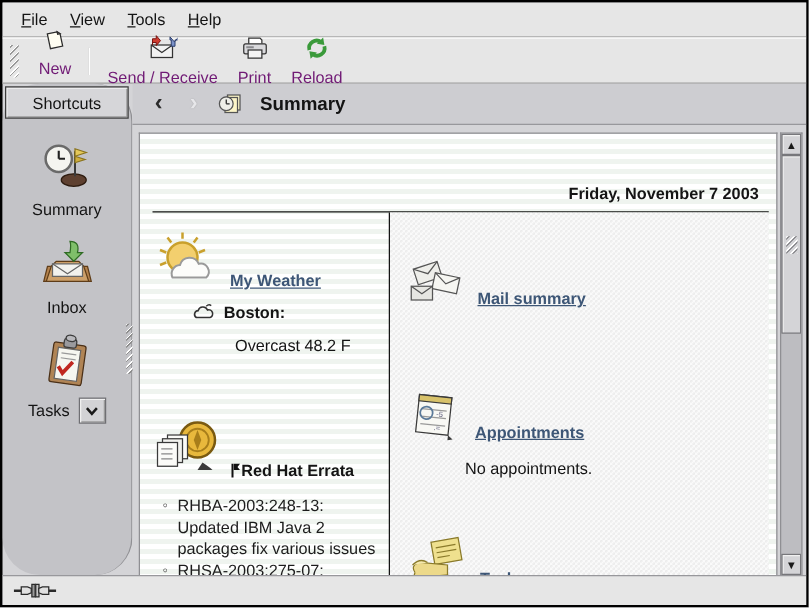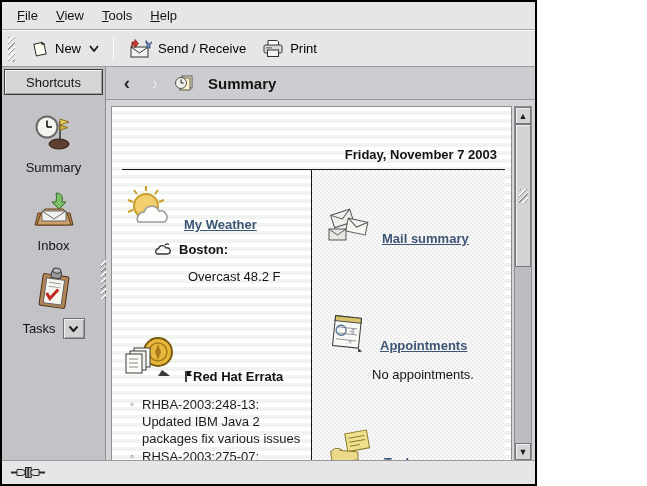--- a/index.html
+++ b/index.html
@@ -1,43 +1,43 @@
 <!DOCTYPE html>
 <html><head>
 <meta charset="utf-8">
 <style>
   * { margin:0; padding:0; box-sizing:border-box; }
   html,body { width:647px; height:486px; }
   body { font-family:"Liberation Sans","DejaVu Sans",sans-serif; font-size:13px; color:#141414; }
 
-  .window { width:537px; height:486px; border:2px solid #000; background:#d4d4d7;
+  .window { width:647px; height:486px; border:2px solid #000; background:#d4d4d7;
             display:flex; flex-direction:column; overflow:hidden; }
 
   
   .menubar { height:28px; background:#e6e6e6; display:flex; align-items:center;
              padding-left:6px; border-bottom:1px solid #a8a8a8; flex:none; }
   .menu-item { display:inline-block; padding:4px 9px; cursor:default; }
   .menu-item::first-letter { text-decoration:underline; }
 
   
   .toolbar { height:37px; background:#e6e6e6; display:flex; align-items:center;
              padding:0 6px; border-top:1px solid #fbfbfb; border-bottom:1px solid #9c9c9c; flex:none; }
   .tb-grip { width:7px; height:26px; margin-right:8px;
              background:repeating-linear-gradient(135deg,#fff 0 1px,#9a9a9a 1px 2px,transparent 2px 4px); }
   .tb-btn { display:flex; align-items:center; gap:6px; padding:3px 7px; background:transparent;
-            border:1px solid transparent; font-size:13px; color:#000000; }
+            border:1px solid transparent; font-size:13px; color:#701a75;flex-direction:column; }
   .tb-sep { width:1px; height:22px; background:#a5a5a5; margin:0 6px; border-right:1px solid #fff; }
   .chev-down { margin-left:2px; }
 
   
   .body { flex:1; display:flex; min-height:0; }
 
   
   .sidebar { width:104px; flex:none; background:#c3c3c7; border-right:1px solid #8f8f93;
-             display:flex; flex-direction:column; position:relative; }
+             display:flex; flex-direction:column; position:relative;border-radius:30px; }
   .shortcuts-btn { margin:2px; height:26px; background:#d6d6d9; border:1px solid #3c3c3c;
                    box-shadow:inset 1px 1px 0 #f2f2f2, inset -1px -1px 0 #9a9a9a;
                    display:flex; align-items:center; justify-content:center; font-size:13px; }
   .sc-item { display:flex; flex-direction:column; align-items:center; margin-top:14px; cursor:default; }
   .sc-item .lbl { margin-top:7px; font-size:13px; }
   .tasks-row { display:flex; align-items:center; gap:7px; margin-top:7px; }
   .sc-drop { width:22px; height:21px; background:#d2d2d5; border:1px solid #6f6f73;
              box-shadow:inset 1px 1px 0 #f0f0f0, inset -1px -1px 0 #9a9a9a;
              display:flex; align-items:center; justify-content:center; }
   .pane-handle { position:absolute; right:-1px; top:192px; width:5px; height:40px;
@@ -147,20 +147,29 @@
     <button class="tb-btn">
       <svg class="svgicon" width="22" height="19" viewBox="0 0 22 19">
         <path d="M6 6 V1.5 h9 l1.5 1.5 V6" fill="#fff" stroke="#333"></path>
         <rect x="2" y="6" width="18" height="8" rx="1.5" fill="#d9d9dc" stroke="#333"></rect>
         <rect x="5.5" y="11" width="11" height="6.5" fill="#f4f4f4" stroke="#333"></rect>
         <rect x="4" y="8" width="6" height="1.6" fill="#8a8a8e"></rect>
       </svg>
       <span>Print</span>
     </button>
 
+    <button class="tb-btn">
+      <svg class="svgicon" width="21" height="19" viewBox="0 0 21 19">
+        <path d="M4.5 11 a6 6 0 0 1 9.5 -6.2" fill="none" stroke="#3a9a3a" stroke-width="3"></path>
+        <path d="M15.5 1 l1 6 -6 -1 z" fill="#3a9a3a"></path>
+        <path d="M16.5 8 a6 6 0 0 1 -9.5 6.2" fill="none" stroke="#3a9a3a" stroke-width="3"></path>
+        <path d="M5.5 18 l-1 -6 6 1 z" fill="#3a9a3a"></path>
+      </svg>
+      <span>Reload</span>
+    </button>
   </div>
 
   <div class="body">
 
     <div class="sidebar">
       <div class="shortcuts-btn">
         <span>Shortcuts</span>
       </div>
 
       <div class="sc-item">

